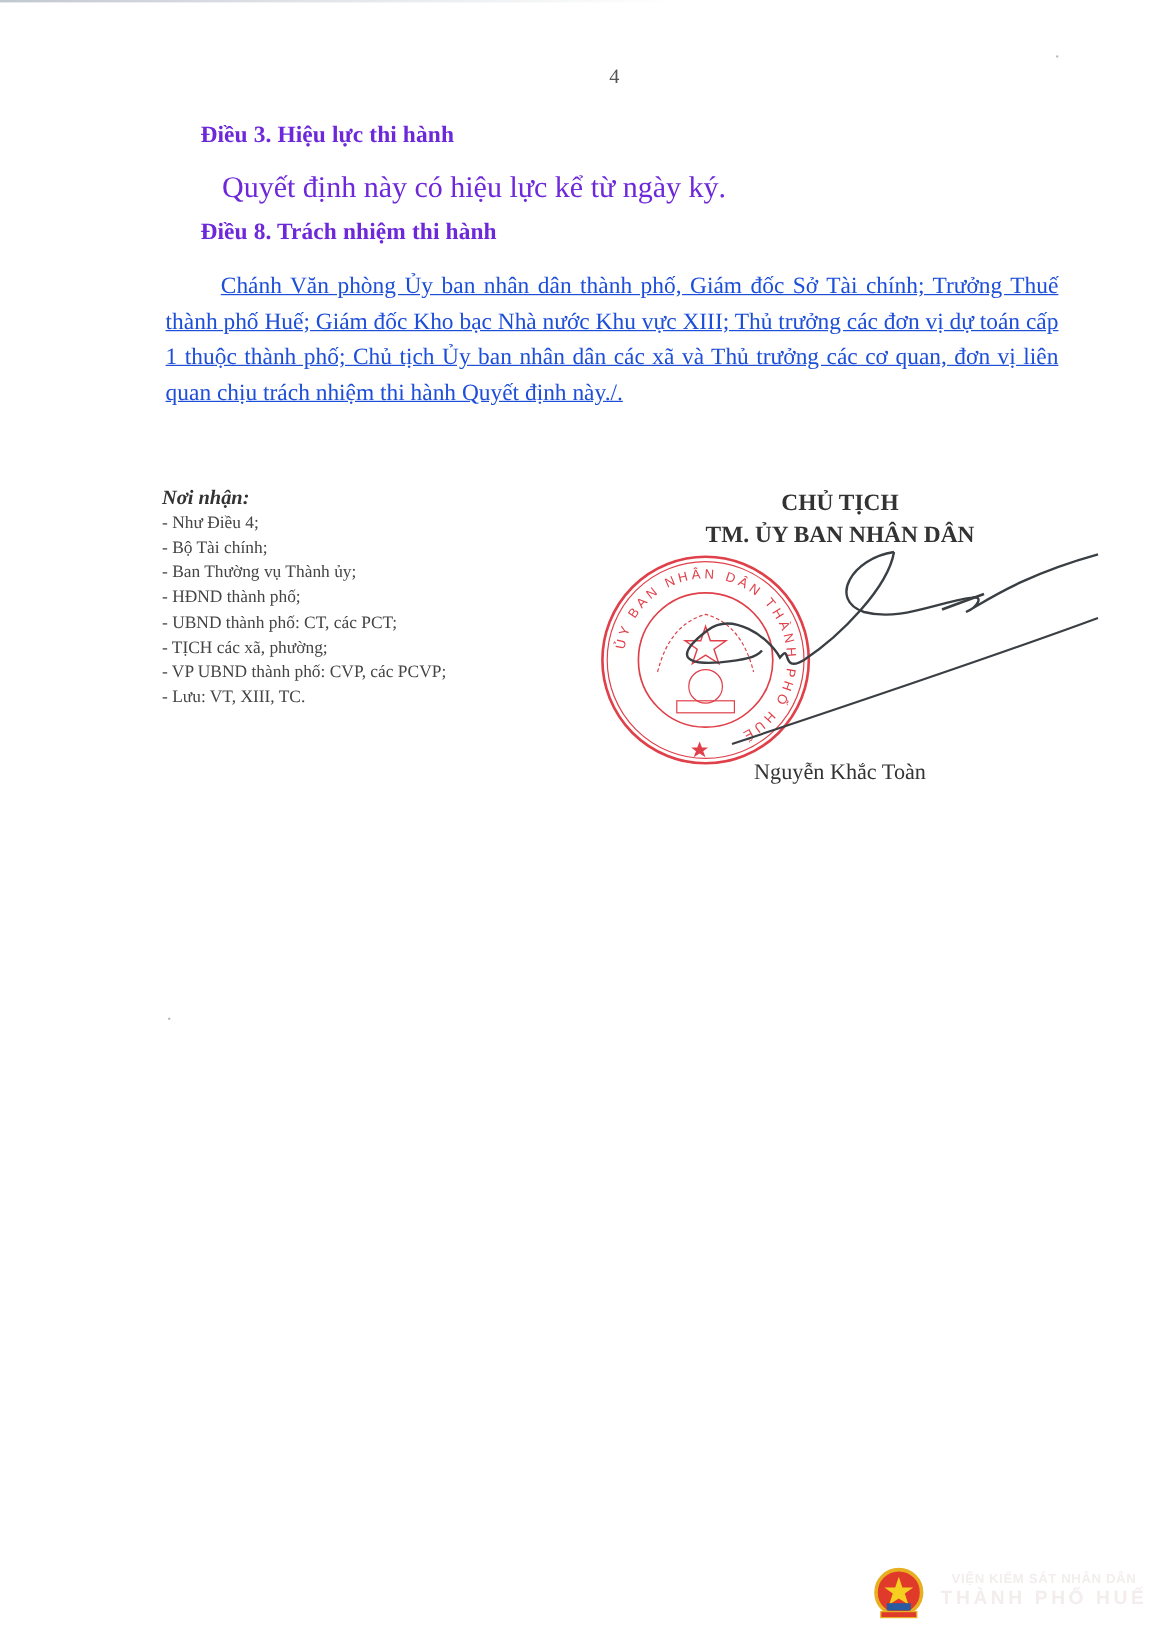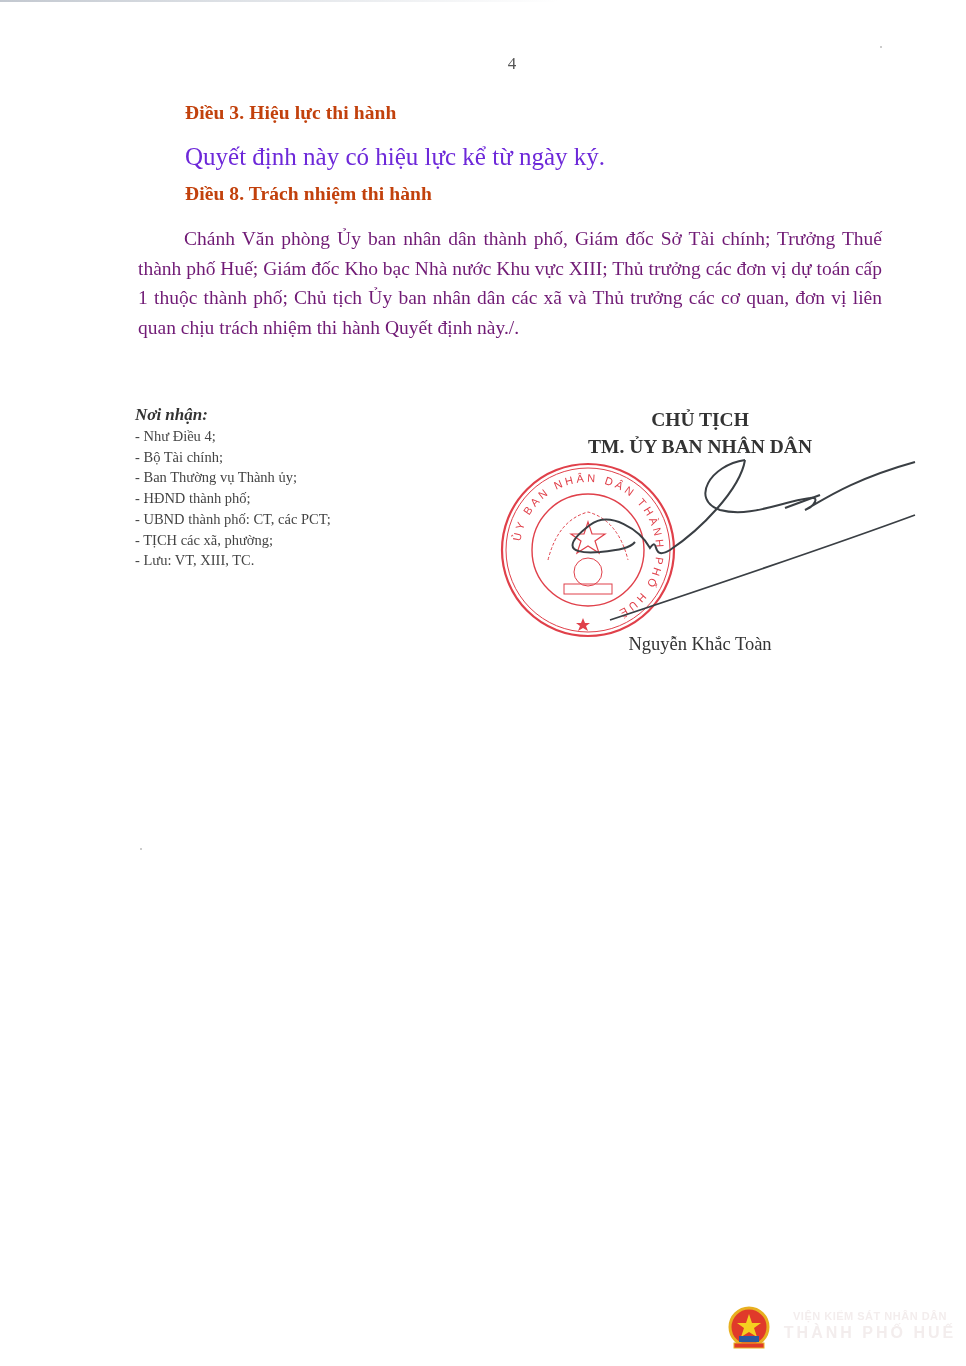--- a/index.html
+++ b/index.html
@@ -3,23 +3,23 @@
   <meta charset="utf-8">
   <style>
     html, body { margin:0; padding:0; }
     body {
       width:966px; height:1366px; background:#ffffff; position:relative; overflow:hidden;
       font-family:"Liberation Serif","DejaVu Serif",serif; color:#2a2a2a;
     }
     .scan-edge { position:absolute; left:0; top:0; width:560px; height:2px;
       background:linear-gradient(90deg,#9aa3b0 0%,#c6ccd4 40%,rgba(255,255,255,0) 100%); opacity:.6; }
     .page-num { position:absolute; left:500px; top:54px; width:24px; text-align:center; font-size:17px; color:#555; }
-    .heading { position:absolute; left:185px; font-weight:bold; font-size:19.5px; color:#c2410c; letter-spacing:.1px;text-align:center; }
+    .heading { position:absolute; left:167px; font-weight:bold; font-size:19.5px; color:#6d28d9; letter-spacing:.1px;text-align:center; }
     .para { position:absolute; font-size:25px; color:#6d28d9; }
-    .body-block { position:absolute; left:138px; top:224px; width:744px; font-size:19.5px; line-height:29.6px; text-align:justify; color:#701a75; }
+    .body-block { position:absolute; left:138px; top:224px; width:744px; font-size:19.5px; line-height:29.6px; text-align:justify; color:#1d4ed8;text-decoration:underline; }
     .body-block .indent { display:inline-block; width:46px; }
     .recipients { position:absolute; left:135px; top:405px; width:320px; font-size:14.5px; line-height:20.7px; color:#444; }
     .recipients .title { font-style:italic; font-weight:bold; font-size:17px; color:#333; line-height:20px; margin-bottom:1px; }
     .sign-block { position:absolute; left:540px; top:406px; width:320px; text-align:center; font-weight:bold; font-size:19.5px; color:#333; line-height:27px; }
     .signer { position:absolute; left:600px; top:634px; width:200px; text-align:center; font-weight:normal; font-size:18.5px; color:#333; }
     .stamp { position:absolute; left:498px; top:460px; width:180px; height:180px; }
     .signature { position:absolute; left:520px; top:440px; width:410px; height:200px; }
     .footer-logo { position:absolute; left:724px; top:1306px; width:50px; height:46px; }
     .footer-text { position:absolute; left:780px; top:1310px; width:180px; text-align:center; color:#f3eded; font-family:"Liberation Sans",sans-serif; }
     .footer-text .line1 { font-size:11px; font-weight:bold; letter-spacing:.5px; }
@@ -42,20 +42,21 @@
 <div class="body-block"><span class="indent"></span><span>Chánh Văn phòng Ủy ban nhân dân thành phố, Giám đốc Sở Tài chính; Trưởng Thuế thành phố Huế; Giám đốc Kho bạc Nhà nước Khu vực XIII; Thủ trưởng các đơn vị dự toán cấp 1 thuộc thành phố; Chủ tịch Ủy ban nhân dân các xã và Thủ trưởng các cơ quan, đơn vị liên quan chịu trách nhiệm thi hành Quyết định này./.</span></div>
 
 <div class="recipients">
   <div class="title">Nơi nhận:</div>
   <div>- Như Điều 4;</div>
   <div>- Bộ Tài chính;</div>
   <div>- Ban Thường vụ Thành ủy;</div>
   <div>- HĐND thành phố;</div>
   <div>- UBND thành phố: CT, các PCT;</div>
   <div>- TỊCH các xã, phường;</div>
+  <div>- VP UBND thành phố: CVP, các PCVP;</div>
   <div>- Lưu: VT, XIII, TC.</div>
 </div>
 
 <div class="sign-block">
   <div>CHỦ TỊCH</div>
   <div>TM. ỦY BAN NHÂN DÂN</div>
 </div>
 
 <svg class="stamp" viewBox="0 0 180 180">
   <defs>

